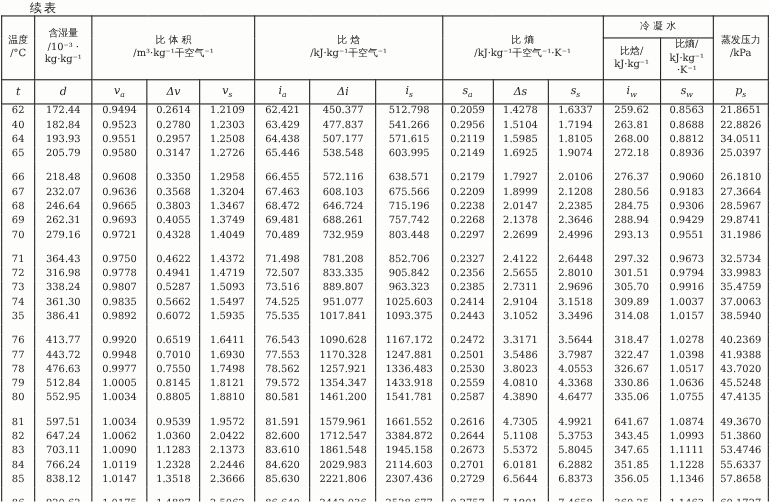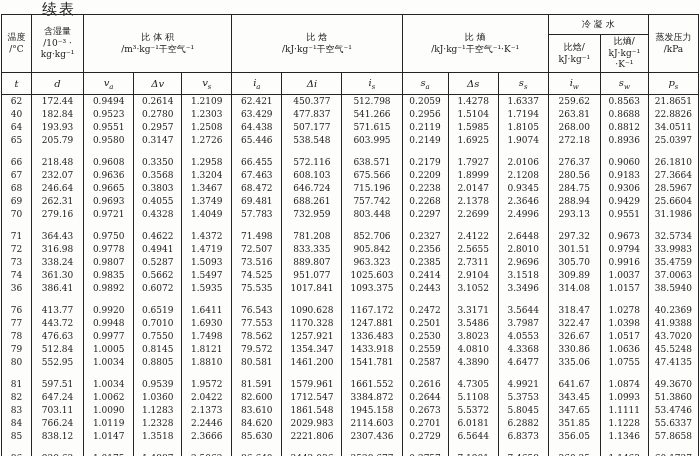--- a/index.html
+++ b/index.html
@@ -8,22 +8,22 @@
   .page {
     position: relative;
     width: 700px; height: 456px;
     background: #fdfdfb;
     color: #1b1b1b;
     font-family: "DejaVu Serif", "Liberation Serif", serif;
     overflow: hidden;
   }
   .cont-label {
     position: absolute;
-    top: 0px; left: 42px;
-    font-size: 15px;
+    top: 0px; left: 27px;
+    font-size: 11px;
     letter-spacing: 2px;
   }
   table.props-table {
     position: absolute;
     top: 14px; left: 1px;
     width: 698px;
     border-collapse: collapse;
     table-layout: fixed;
     border: 1px solid #242424;
     border-bottom: 2px solid #161616;
@@ -240,48 +240,48 @@
           <td>68</td>
           <td>246.64</td>
           <td>0.9665</td>
           <td>0.3803</td>
           <td>1.3467</td>
           <td>68.472</td>
           <td>646.724</td>
           <td>715.196</td>
           <td>0.2238</td>
           <td>2.0147</td>
-          <td>0.9345</td>
+          <td>2.2385</td>
           <td>284.75</td>
           <td>0.9306</td>
           <td>28.5967</td>
         </tr>
         <tr>
           <td>69</td>
           <td>262.31</td>
           <td>0.9693</td>
           <td>0.4055</td>
           <td>1.3749</td>
           <td>69.481</td>
           <td>688.261</td>
           <td>757.742</td>
           <td>0.2268</td>
           <td>2.1378</td>
           <td>2.3646</td>
           <td>288.94</td>
           <td>0.9429</td>
-          <td>25.6604</td>
+          <td>29.8741</td>
         </tr>
         <tr>
           <td>70</td>
           <td>279.16</td>
           <td>0.9721</td>
           <td>0.4328</td>
           <td>1.4049</td>
-          <td>57.783</td>
+          <td>70.489</td>
           <td>732.959</td>
           <td>803.448</td>
           <td>0.2297</td>
           <td>2.2699</td>
           <td>2.4996</td>
           <td>293.13</td>
           <td>0.9551</td>
           <td>31.1986</td>
         </tr>
         <tr class="spacer">
@@ -358,21 +358,21 @@
           <td>951.077</td>
           <td>1025.603</td>
           <td>0.2414</td>
           <td>2.9104</td>
           <td>3.1518</td>
           <td>309.89</td>
           <td>1.0037</td>
           <td>37.0063</td>
         </tr>
         <tr>
-          <td>36</td>
+          <td>35</td>
           <td>386.41</td>
           <td>0.9892</td>
           <td>0.6072</td>
           <td>1.5935</td>
           <td>75.535</td>
           <td>1017.841</td>
           <td>1093.375</td>
           <td>0.2443</td>
           <td>3.1052</td>
           <td>3.3496</td>

